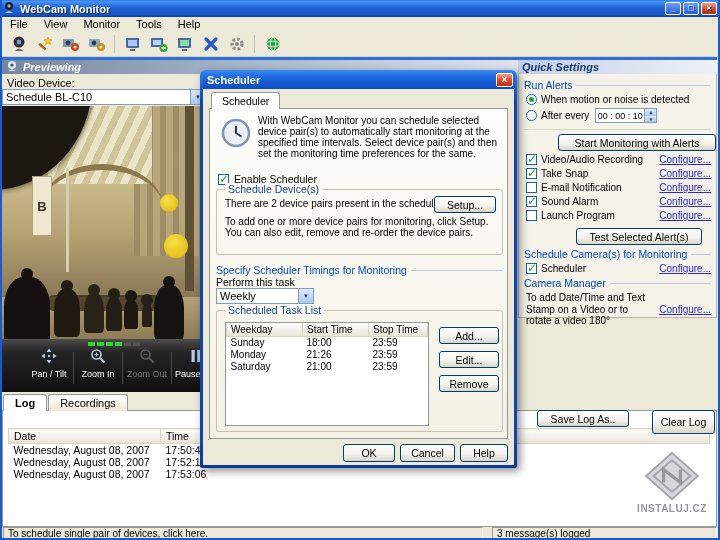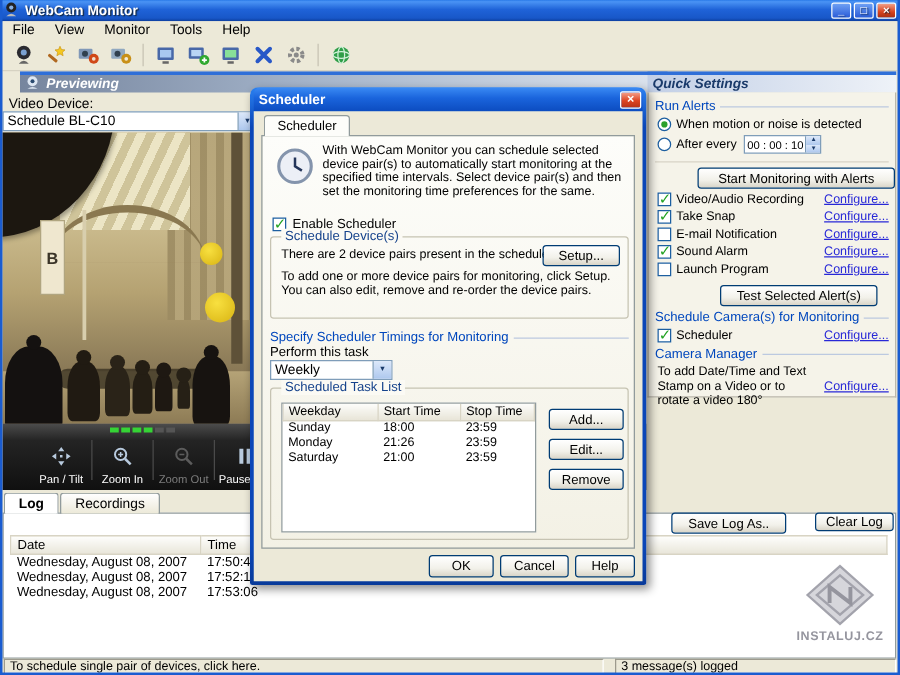--- a/index.html
+++ b/index.html
@@ -24,21 +24,21 @@
     display:flex; align-items:center; gap:1px; padding-left:4px;
     border-bottom:1px solid #d6d2c2; z-index:5; }
   .tb-btn { width:25px; height:23px; display:flex; align-items:center; justify-content:center; }
   .tb-sep { width:1px; height:18px; background:#c6c2b2; margin:0 4px; }
   #frame { position:absolute; inset:0; border:2px solid #1a5cd0; border-top:none;
     pointer-events:none; z-index:60; }
 
   
   .panel-hdr { position:absolute; height:17px; border-top:3px solid #2f6fd8; display:flex;
     align-items:center; gap:5px; padding:0 4px; font-weight:bold; font-style:italic; z-index:4; }
-  #preview-hdr { left:16px; top:57px; width:518px; color:#fff;
+  #preview-hdr { left:2px; top:57px; width:518px; color:#fff;
     background:linear-gradient(90deg,#76859e,#a4b4ca 45%,#dde4ee); }
   #qs-hdr { left:518px; top:57px; width:199px; color:#1a3a6a;
     background:linear-gradient(90deg,#c2cfe6,#eef2f8); }
 
   
   #vd-label { position:absolute; left:7px; top:77px; }
   .combo { border:1px solid #7f9db9; background:#fff; display:flex; align-items:stretch; height:16px; }
   .combo .val { flex:1; padding:1px 3px; white-space:nowrap; overflow:hidden; }
   .combo .arrow { width:15px; background:linear-gradient(180deg,#dce8fa,#aec8ee);
     border-left:1px solid #7f9db9; display:flex; align-items:center; justify-content:center;
@@ -75,40 +75,40 @@
     width:12px; height:12px; border-radius:50%; background:inherit; }
 
   
   #vctrl { position:absolute; left:2px; top:339px; width:515px; height:53px;
     background:linear-gradient(180deg,#4c4c4c 0%,#242424 25%,#101010 100%); }
   #level { position:absolute; left:86px; top:3px; display:flex; gap:2px; }
   .lv { width:7px; height:4px; background:#35d435; }
   .lv.off { background:#555; }
   #vbtns { position:absolute; left:24px; top:9px; display:flex; align-items:flex-end; }
   .vbtn { width:46px; height:40px; display:flex; flex-direction:column; align-items:center;
-    justify-content:flex-end; gap:3px; color:#fff; font-size:9px; }
+    gap:3px; color:#fff; font-size:9px; }
   .vbtn.disabled { color:#7c7c7c; }
   .vsep { width:1px; height:32px; background:#4a4a4a; margin:0 1px 4px; }
 
   
   #log-tabs { position:absolute; left:3px; top:394px; display:flex; z-index:3; }
   .tab { height:17px; padding:0 11px; border:1px solid #919b9c; border-bottom:none;
     border-radius:3px 3px 0 0; background:linear-gradient(#fff,#ece9d8);
     display:flex; align-items:center; margin-right:1px; }
   .tab.active { font-weight:bold; background:#fff; }
   #log-panel { position:absolute; left:2px; top:410px; width:715px; height:117px;
     background:#fff; border:1px solid #919b9c; }
   #log-table { position:absolute; left:5px; top:17px; width:702px; border-collapse:collapse; }
   #log-table th { background:linear-gradient(#fdfdfb,#e8e5d8); border:1px solid #d8d4c4;
     font-weight:normal; text-align:left; padding:1px 5px; height:15px; font-size:10.5px; }
   #log-table td { padding:0 5px; height:11px; font-size:10.5px; }
   .xp-btn { background:linear-gradient(180deg,#fff,#f2f1ea 60%,#d9d5c8); border:1px solid #003c74;
     border-radius:3px; display:flex; align-items:center; justify-content:center; font-size:10.5px; }
   #save-log { position:absolute; left:537px; top:410px; width:92px; height:17px; z-index:4; }
-  #clear-log { position:absolute; left:652px; top:410px; width:63px; height:15px; z-index:4; }
+  #clear-log { position:absolute; left:652px; top:410px; width:63px; height:24px; z-index:4; }
 
   #watermark { position:absolute; left:628px; top:451px; width:88px; text-align:center;
     opacity:.9; z-index:3; }
   #watermark .wm-text { color:#8a8a94; font-weight:bold; font-size:10px; letter-spacing:.5px; }
 
   
   #statusbar { position:absolute; left:0; top:527px; width:720px; height:13px; background:#ece9d8;
     display:flex; gap:9px; padding:0 3px; z-index:5; }
   .sb-cell { border:1px solid; border-color:#9d9a8d #fff #fff #9d9a8d; display:flex;
     align-items:center; padding:0 4px; font-size:10px; height:12px; }

